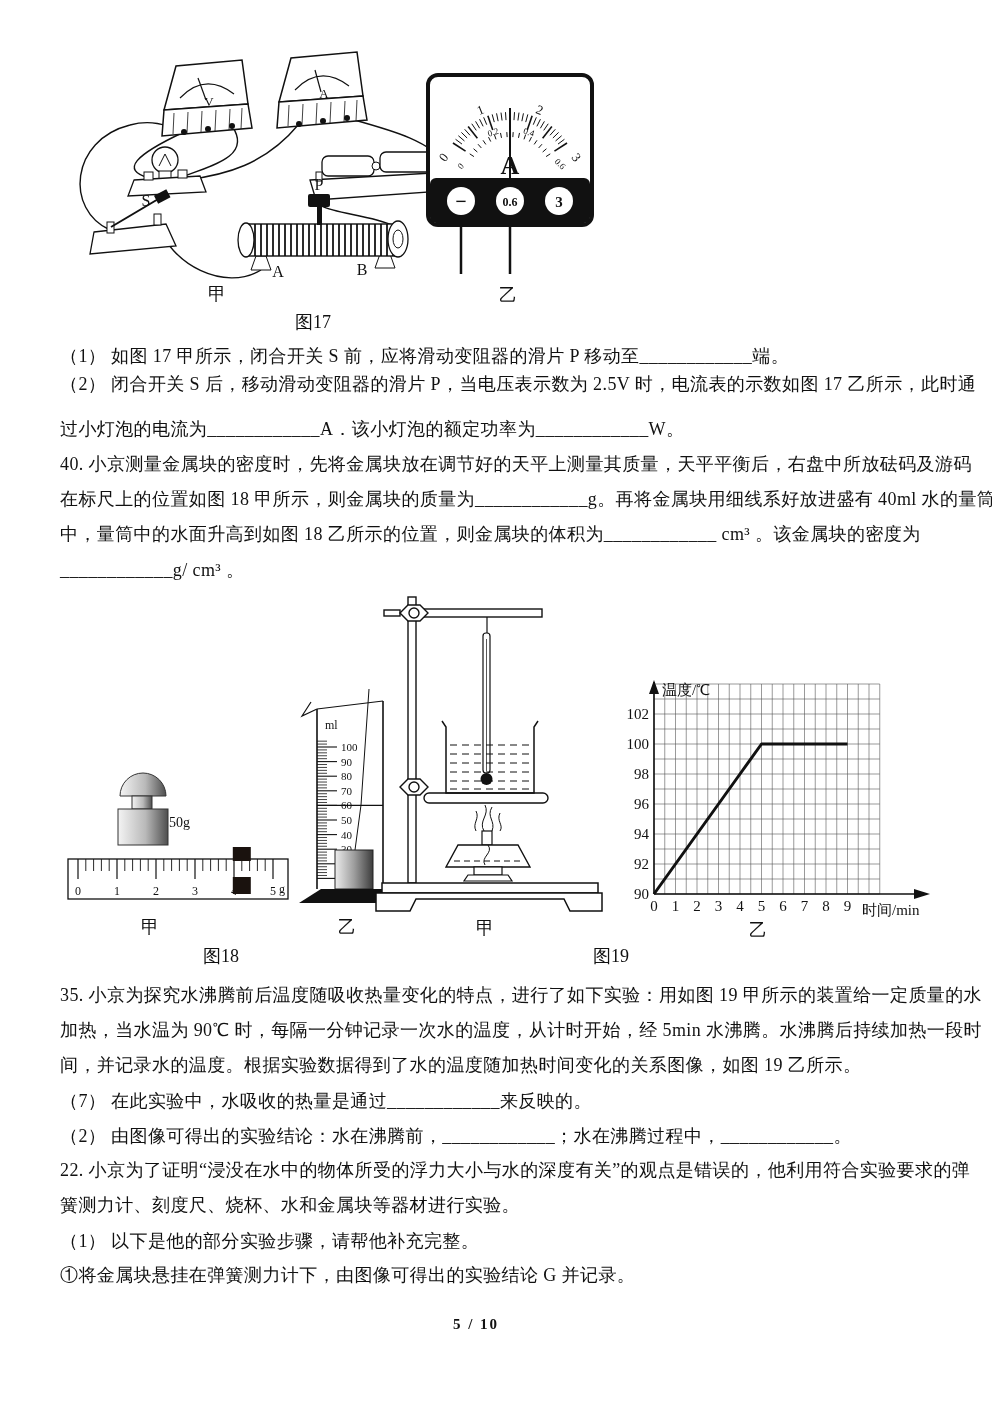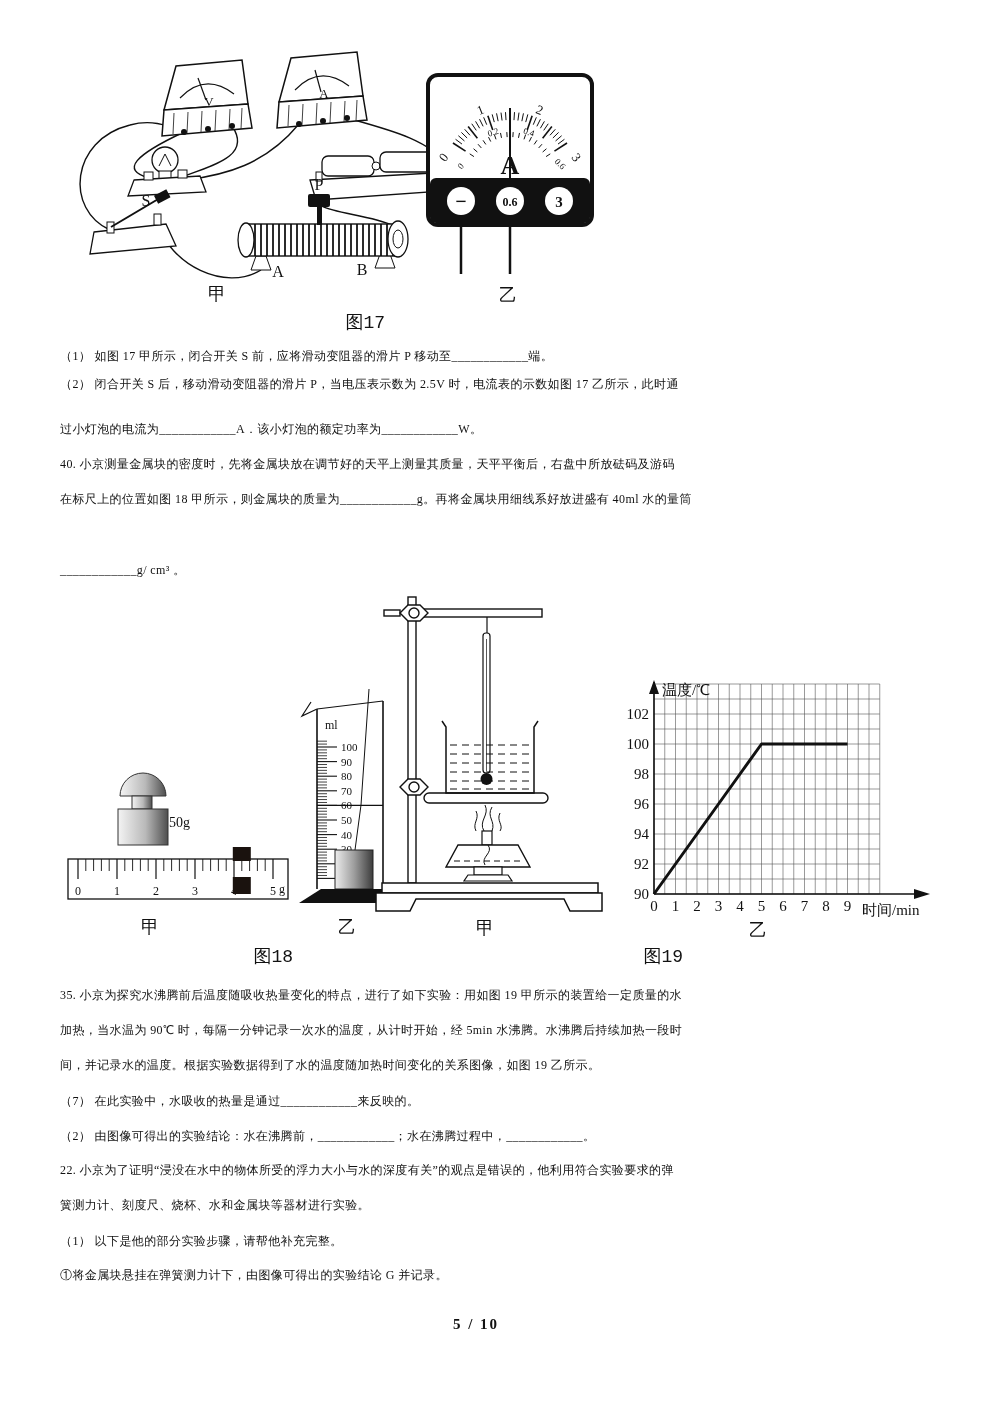--- a/index.html
+++ b/index.html
@@ -1,20 +1,20 @@
 <!DOCTYPE html>
 <html><head>
 <meta charset="utf-8">
 <style>
   html,body{margin:0;padding:0;background:#e8e8e8;}
   .page{position:relative;width:992px;height:1403px;background:#ffffff;margin:0 auto;
         font-family:"Liberation Serif",serif;color:#111;overflow:hidden;}
-  .tline{position:absolute;left:60px;width:900px;font-size:12px;line-height:24px;
+  .tline{position:absolute;left:60px;width:900px;font-size:18px;line-height:24px;
          white-space:nowrap;letter-spacing:.4px;}
-  .cap{position:absolute;font-size:18px;text-align:right;font-family:Liberation Mono, monospace;}
+  .cap{position:absolute;font-size:18px;text-align:left;}
   .subcap{position:absolute;font-size:18px;text-align:center;}
   .footer{position:absolute;left:0;width:952px;text-align:center;font-size:15px;
           font-weight:bold;letter-spacing:2px;}
   svg{position:absolute;overflow:visible;}
   svg text{font-family:"Liberation Serif",serif;fill:#111;}
 </style>
 </head>
 <body>
 
 <div class="page">
@@ -193,20 +193,21 @@
   <div class="subcap" style="left:483px;top:283px;width:50px">乙</div>
 
   <div class="cap" style="left:295px;top:310px;width:90px">图17</div>
 
   <div class="tline" style="top:344px">（1） 如图 17 甲所示，闭合开关 S 前，应将滑动变阻器的滑片 P 移动至____________端。</div>
   <div class="tline" style="top:372px">（2） 闭合开关 S 后，移动滑动变阻器的滑片 P，当电压表示数为 2.5V 时，电流表的示数如图 17 乙所示，此时通</div>
   <div class="tline" style="top:417px">过小灯泡的电流为____________A．该小灯泡的额定功率为____________W。</div>
 
   <div class="tline" style="top:452px">40. 小京测量金属块的密度时，先将金属块放在调节好的天平上测量其质量，天平平衡后，右盘中所放砝码及游码</div>
   <div class="tline" style="top:487px">在标尺上的位置如图 18 甲所示，则金属块的质量为____________g。再将金属块用细线系好放进盛有 40ml 水的量筒</div>
+  <div class="tline" style="top:522px">中，量筒中的水面升高到如图 18 乙所示的位置，则金属块的体积为____________ cm³ 。该金属块的密度为</div>
   <div class="tline" style="top:558px">____________g/ cm³ 。</div>
 
   <svg style="left:105px;top:762px" width="110" height="85" viewBox="0 0 110 85">
     <defs>
       <linearGradient id="gw" x1="0" y1="0" x2="1" y2="0">
         <stop offset="0" stop-color="#f4f4f4"></stop>
           <stop offset=".55" stop-color="#b9b9b9"></stop>
           <stop offset="1" stop-color="#4e4e4e"></stop>
       </linearGradient>
     </defs>

